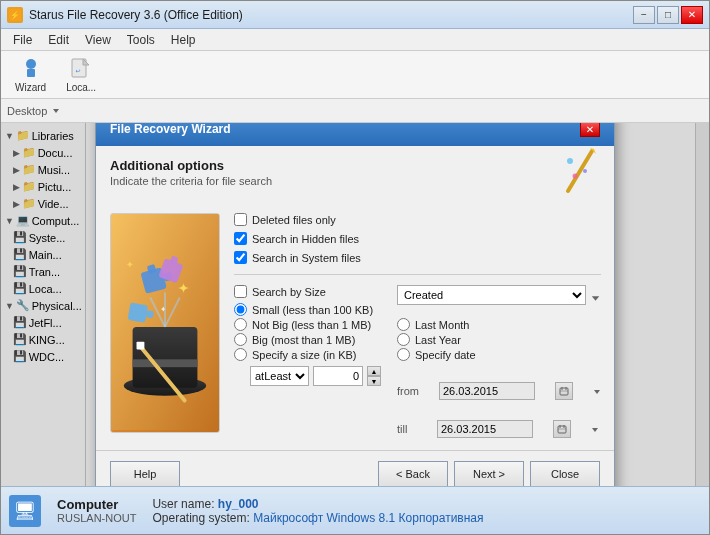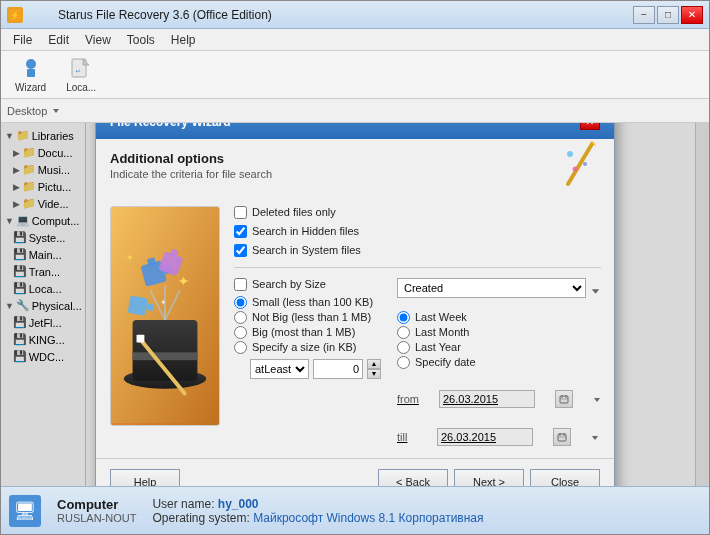--- a/index.html
+++ b/index.html
@@ -46,21 +46,20 @@
       display: flex;
       align-items: center;
       justify-content: center;
       font-size: 10px;
       color: white;
     }
     .title-bar-text {
       font-size: 12px;
       color: #1a1a1a;
       font-weight: normal;
-      margin-left: 29px;
     }
     .title-bar-buttons {
       display: flex;
       gap: 2px;
     }
     .tb-btn {
       width: 22px;
       height: 18px;
       border: 1px solid #8a9ab0;
       background: linear-gradient(to bottom, #e8eef5, #d0dce8);
@@ -410,21 +409,20 @@
       width: 100%;
       margin-bottom: 6px;
     }
 
     .date-range-row {
       display: flex;
       align-items: center;
       gap: 20px;
       font-size: 11px;
       margin-top: 20px;
-      text-decoration: underline;
     }
     .date-label {
       color: #555;
       min-width: 20px;
     }
     .date-input {
       height: 18px;
       border: 1px solid #aaa;
       font-size: 11px;
       padding: 0 3px;
@@ -729,24 +727,20 @@
                     <select class="date-dropdown">
                       <option>Created</option>
                       <option>Modified</option>
                       <option>Accessed</option>
                     </select>
                     <svg width="12" height="12" viewBox="0 0 12 12">
                       <polygon points="2,4 10,4 6,9" fill="#666"></polygon>
                     </svg>
                   </div>
                   <div class="radio-row">
-                    <input type="radio" name="date-opt" id="r-lastweek" checked="" style="">
-                    <label for="r-lastweek">Last Week</label>
-                  </div>
-                  <div class="radio-row">
                     <input type="radio" name="date-opt" id="r-lastmonth" style="">
                     <label for="r-lastmonth">Last Month</label>
                   </div>
                   <div class="radio-row">
                     <input type="radio" name="date-opt" id="r-lastyear" style="">
                     <label for="r-lastyear">Last Year</label>
                   </div>
                   <div class="radio-row">
                     <input type="radio" name="date-opt" id="r-specifydate" style="">
                     <label for="r-specifydate">Specify date</label>

